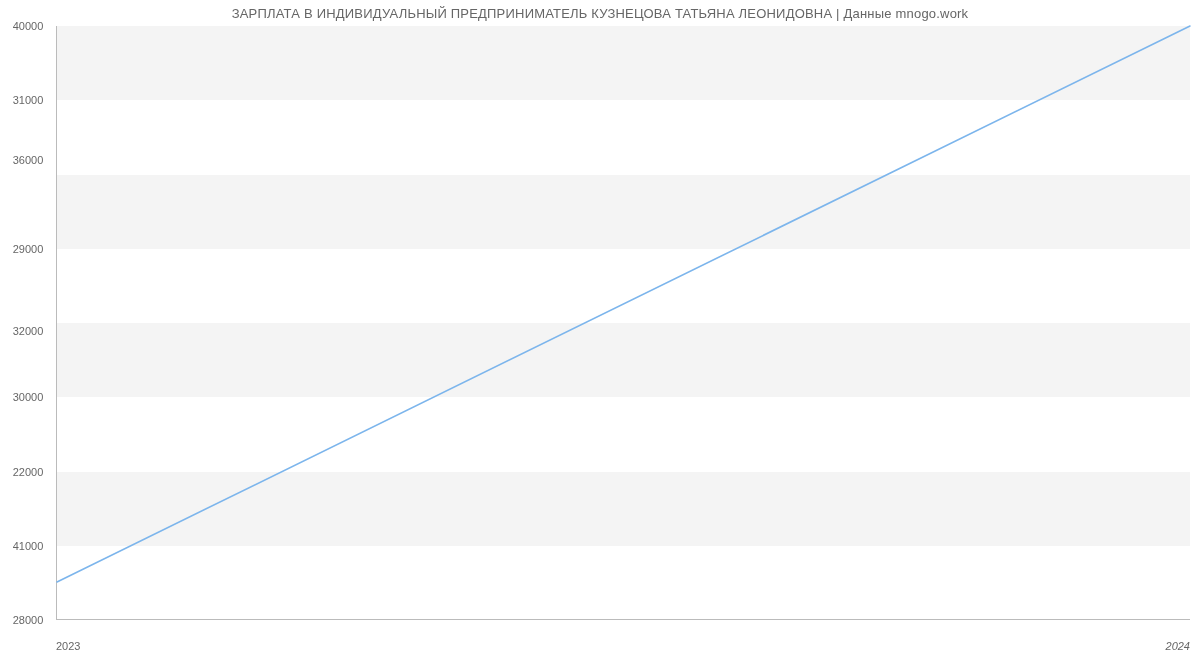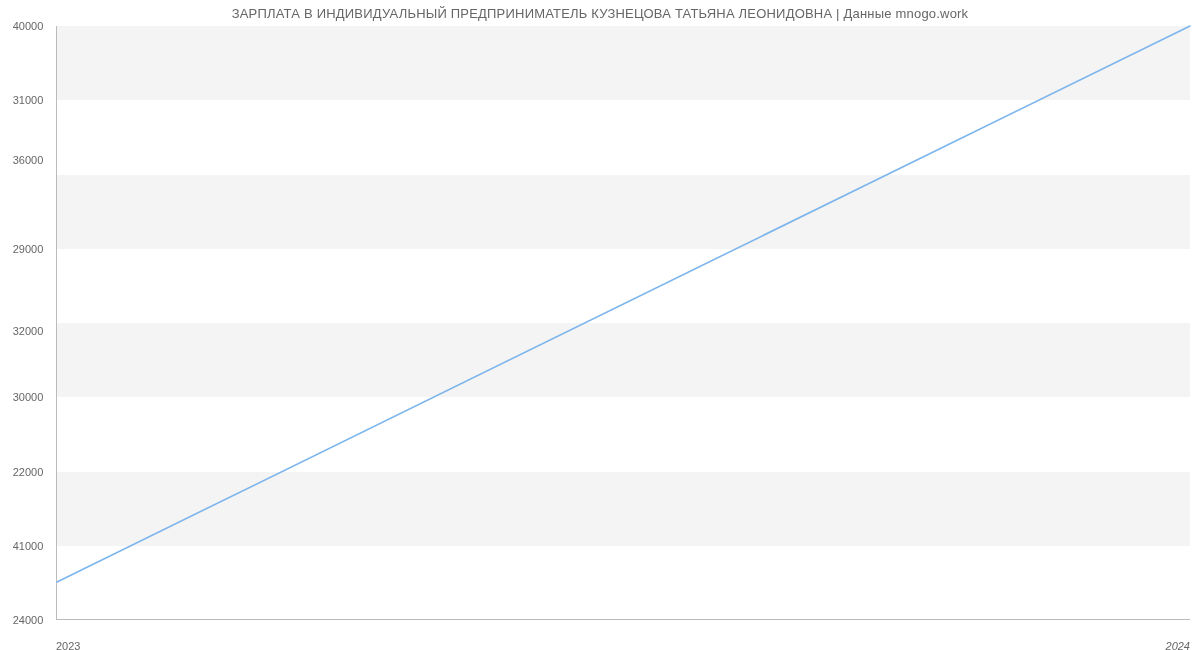--- a/index.html
+++ b/index.html
@@ -88,21 +88,21 @@
 
   <div class="plot-area" id="plot-area">
       <div class="band" style="top: 0px; height: 74.25px;"></div>
       <div class="band" style="top: 148.5px; height: 74.25px;"></div>
       <div class="band" style="top: 297px; height: 74.25px;"></div>
       <div class="band" style="top: 445.5px; height: 74.25px;"></div>
     <svg class="series" id="series-svg" preserveAspectRatio="none" viewBox="0 0 1134 594">
         <path d="M0 556.875 L1134 0" class="line" stroke="#7cb5ec"></path>
       </svg>
   </div>
-<div class="y-tick-label" style="top: 620px;">24000</div>
+<div class="y-tick-label" style="top: 620px;">28000</div>
     <div class="y-tick-label" style="top: 545.75px;">41000</div>
     <div class="y-tick-label" style="top: 471.5px;">22000</div>
     <div class="y-tick-label" style="top: 397.25px;">30000</div>
     <div class="y-tick-label" style="top: 323px; margin-top: 8px;">32000</div>
     <div class="y-tick-label" style="top: 248.75px;">29000</div>
     <div class="y-tick-label" style="top: 160px;">36000</div>
     <div class="y-tick-label" style="top: 100.25px;">31000</div>
     <div class="y-tick-label" style="top: 26px;">40000</div>
     <div class="x-tick-label left" style="left: 56px;">2023</div>
     <div class="x-tick-label right" style="left: 1190px; font-style: italic;">2024</div>

